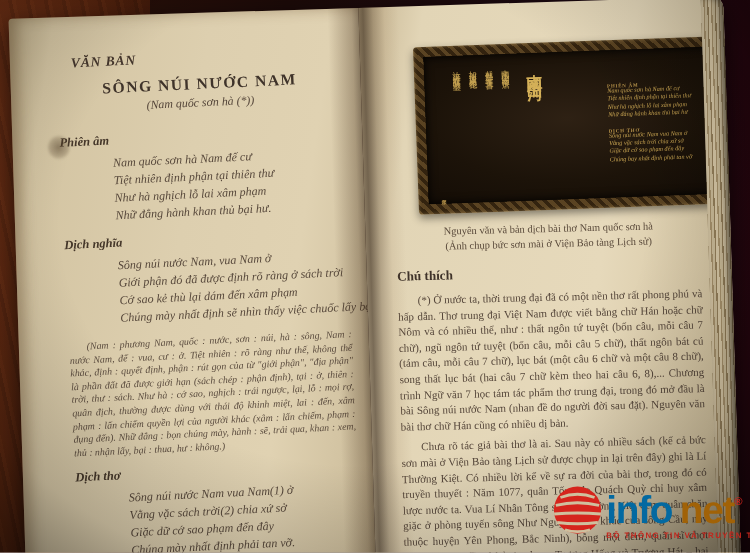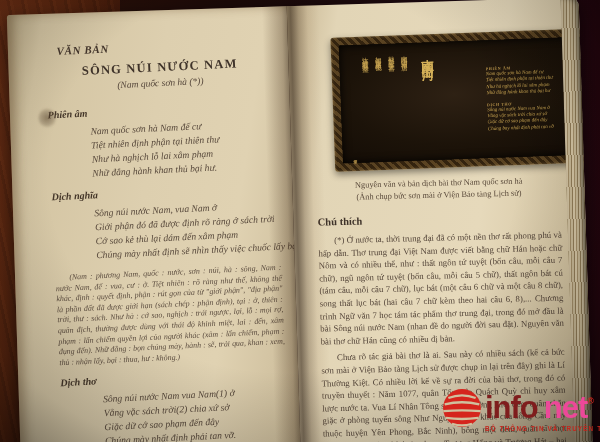--- a/index.html
+++ b/index.html
@@ -78,22 +78,22 @@
   .note-para{margin-top:7px;font-size:8.8px;line-height:12.6px;text-align:justify;text-indent:16px;color:#55463a;}
   .note-para + .note-para{margin-top:4px;}
   
   .vignette{position:absolute;inset:0;pointer-events:none;z-index:8;
     background:radial-gradient(ellipse at 47% 40%,rgba(0,0,0,0) 52%,rgba(0,0,0,.18) 78%,rgba(0,0,0,.52) 100%);}
   
   .logo{position:absolute;left:441px;top:385px;width:158px;height:56px;z-index:9;display:flex;align-items:flex-start;}
   .logo-globe{width:42px;height:42px;margin-top:2px;flex:0 0 auto;}
   .logo-text{margin-left:2px;display:flex;flex-direction:column;}
   .logo-word{font-family:"Liberation Sans",sans-serif;font-weight:bold;font-size:31px;line-height:33px;letter-spacing:-1px;white-space:nowrap;}
-  .logo-info{color:#7f1d1d;}
-  .logo-net{color:#ec4899;margin-left:6px;}
+  .logo-info{color:#0369a1;}
+  .logo-net{color:#a16207;margin-left:6px;}
   .logo-reg{font-size:9px;color:#d5251d;vertical-align:14px;letter-spacing:0;}
   .logo-tag{font-family:"Liberation Sans",sans-serif;font-size:6.3px;font-weight:bold;letter-spacing:1.15px;
     color:#c3261d;margin-top:1px;white-space:nowrap;}
 </style>
 </head>
 <body>
 
 <div class="wood-left"></div>
 <div class="wood-streaks"></div>
 

